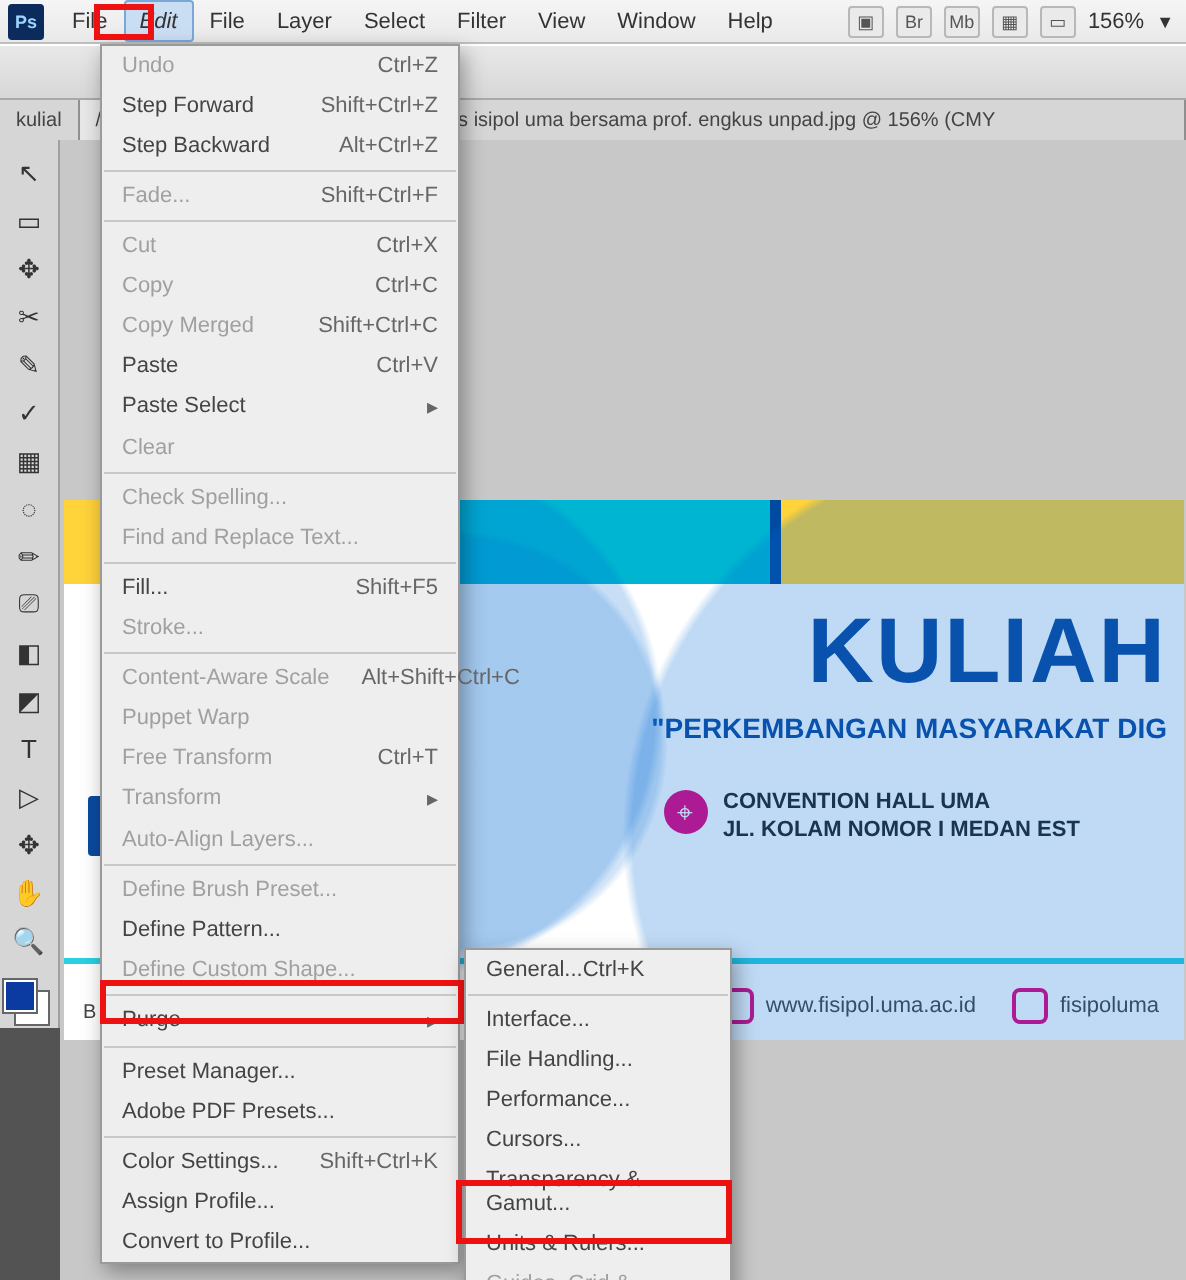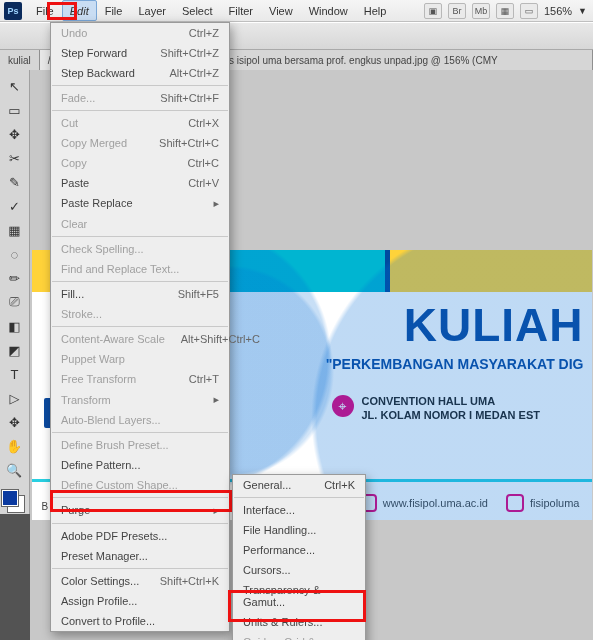--- a/index.html
+++ b/index.html
@@ -45,27 +45,27 @@
   .pin .txt { font-size:11px; font-weight:700; color:#222; line-height:1.25;}
   .links { position:absolute; bottom:8px; right:12px; display:flex; gap:18px; align-items:center; }
   .links .lk { display:flex; gap:6px; align-items:center; font-size:11px; color:#444; }
   .links .ring { width:18px; height:18px; border:2px solid #e5007e; border-radius:4px; }
   .cyan-line { position:absolute; left:0; bottom:38px; right:0; height:3px; background:#29d0e2;}
   .pad { position:absolute; left:10px; bottom:8px; font-size:10px; letter-spacing:2px; color:#444;}
 
   
   .menu { position:absolute; top:22px; left:50px; width:180px; background:#eeeeee; border:1px solid #9a9a9a; box-shadow:2px 4px 10px rgba(0,0,0,.35); font-size:11px; color:#444; }
   .menu .row { display:flex; justify-content:space-between; padding:4px 10px; white-space:nowrap;}
-  .menu .row.dis { color:#a0a0a0;align-items:flex-end; }
+  .menu .row.dis { color:#a0a0a0; }
   .menu .sep { height:1px; background:#c8c8c8; margin:2px 1px; }
   .menu .row .arrow { color:#666;padding-left:16px; }
   .menu-red-box { position:absolute; border:3px solid #e11; pointer-events:none; }
 
   .submenu { position:absolute; top:474px; left:232px; width:134px; background:#eeeeee; border:1px solid #9a9a9a; box-shadow:2px 4px 10px rgba(0,0,0,.35); font-size:11px; color:#444; }
-  .submenu .row { padding:4px 10px; display:flex; justify-content:space-between;}
+  .submenu .row { padding:4px 10px; display:flex; justify-content:flex-start;}
   .submenu .row.dis { color:#a0a0a0;}
   .submenu .sep { height:1px; background:#c8c8c8; margin:2px 1px; }
 </style>
 </head>
 <body>
 
 <div class="menubar">
   <div class="ps-logo">Ps</div>
   <div id="menu-items" style="display: flex; height: 100%;">
       <div class="mi">File</div>
@@ -175,33 +175,33 @@
     <div class="row dis">
       <span>Fade...</span>
       <span class="arrow">Shift+Ctrl+F</span>
     </div>
     <div class="sep"></div>
     <div class="row dis">
       <span>Cut</span>
       <span class="arrow">Ctrl+X</span>
     </div>
     <div class="row dis">
+      <span>Copy</span>
+      <span class="arrow">Ctrl+C</span>
+    </div>
+    <div class="row dis">
       <span>Copy Merged</span>
       <span class="arrow">Shift+Ctrl+C</span>
     </div>
-    <div class="row dis">
-      <span>Copy</span>
-      <span class="arrow">Ctrl+C</span>
-    </div>
     <div class="row">
       <span>Paste</span>
       <span class="arrow">Ctrl+V</span>
     </div>
     <div class="row">
-      <span>Paste Replace</span>
+      <span>Paste Select</span>
       <span class="arrow">▸</span>
     </div>
     <div class="row dis">
       <span>Clear</span>
       <span class="arrow"></span>
     </div>
     <div class="sep"></div>
     <div class="row dis">
       <span>Check Spelling...</span>
       <span class="arrow"></span>
@@ -230,21 +230,21 @@
     </div>
     <div class="row dis">
       <span>Free Transform</span>
       <span class="arrow">Ctrl+T</span>
     </div>
     <div class="row dis">
       <span>Transform</span>
       <span class="arrow">▸</span>
     </div>
     <div class="row dis">
-      <span>Auto-Blend Layers...</span>
+      <span>Auto-Align Layers...</span>
       <span class="arrow"></span>
     </div>
     <div class="sep"></div>
     <div class="row dis">
       <span>Define Brush Preset...</span>
       <span class="arrow"></span>
     </div>
     <div class="row">
       <span>Define Pattern...</span>
       <span class="arrow"></span>
@@ -253,25 +253,25 @@
       <span>Define Custom Shape...</span>
       <span class="arrow"></span>
     </div>
     <div class="sep"></div>
     <div class="row">
       <span>Purge</span>
       <span class="arrow">▸</span>
     </div>
     <div class="sep"></div>
     <div class="row">
+      <span>Preset Manager...</span>
+      <span class="arrow"></span>
+    </div>
+    <div class="row">
       <span>Adobe PDF Presets...</span>
-      <span class="arrow"></span>
-    </div>
-    <div class="row">
-      <span>Preset Manager...</span>
       <span class="arrow"></span>
     </div>
     <div class="sep"></div>
     <div class="row">
       <span>Color Settings...</span>
       <span class="arrow">Shift+Ctrl+K</span>
     </div>
     <div class="row">
       <span>Assign Profile...</span>
       <span class="arrow"></span>

